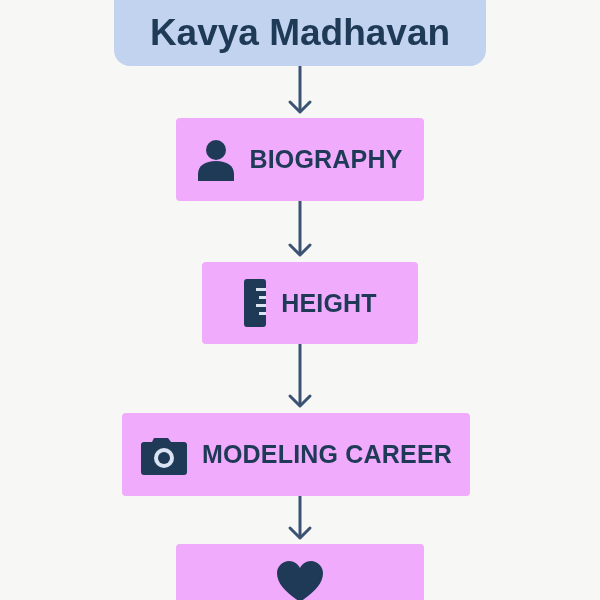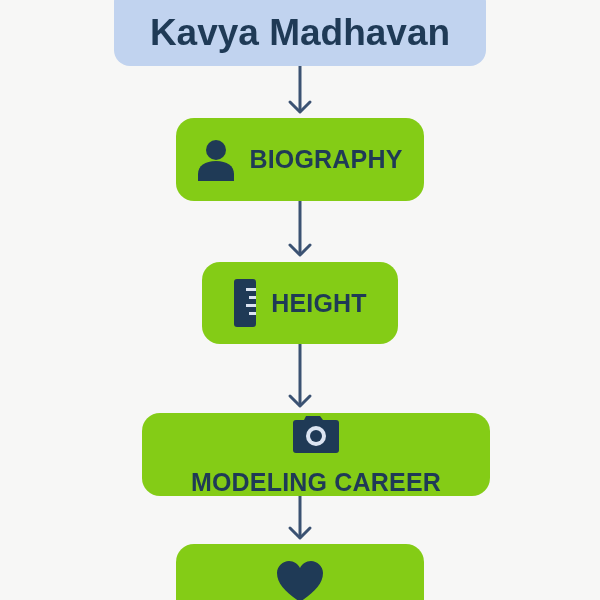--- a/index.html
+++ b/index.html
@@ -1,30 +1,30 @@
 <!DOCTYPE html>
 <html><head>
   <meta charset="utf-8">
   <style>
     * { box-sizing: border-box; margin: 0; padding: 0; }
     html, body { width: 600px; height: 600px; overflow: hidden; background: #f7f7f6; }
     body { position: relative; font-family: "Liberation Sans", "DejaVu Sans", sans-serif; color: #1e3a57; }
     .box {
       position: absolute; display: flex; align-items: center; justify-content: center;
-      background: #84cc16; border-radius: 18px; color: #1f3a56;
+      background: #f0abfc; border-radius: 4px; color: #1f3a56;
     }
     .title-box {
       left: 114px; top: -14px; width: 372px; height: 80px;
       background: #c1d3ef; border-radius: 16px;
       font-size: 37px; font-weight: bold; padding-top: 14px;
     }
     .node { font-size: 25px; font-weight: bold; letter-spacing: 0.2px; gap: 14px; }
     .n1 { left: 176px; top: 118px; width: 248px; height: 83px; }
-    .n2 { left: 202px; top: 262px; width: 196px; height: 82px; }
-    .n3 { left: 142px; top: 413px; width: 348px; height: 83px; flex-direction: column; }
+    .n2 { left: 202px; top: 262px; width: 216px; height: 82px; }
+    .n3 { left: 122px; top: 413px; width: 348px; height: 83px; }
     .n4 { left: 176px; top: 544px; width: 248px; height: 80px; padding-bottom: 6px; }
     .icon { display: inline-flex; align-items: center; justify-content: center; }
     .arrow { position: absolute; left: 286px; width: 28px; }
     .a1 { top: 66px; height: 50px; }
     .a2 { top: 201px; height: 58px; }
     .a3 { top: 344px; height: 66px; }
     .a4 { top: 496px; height: 46px; }
   </style>
 </head>
 <body>

